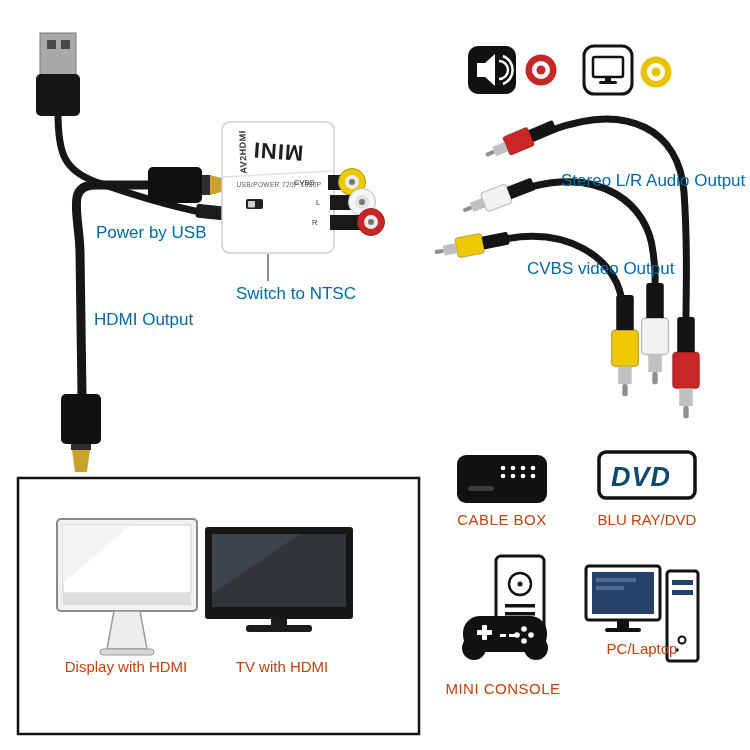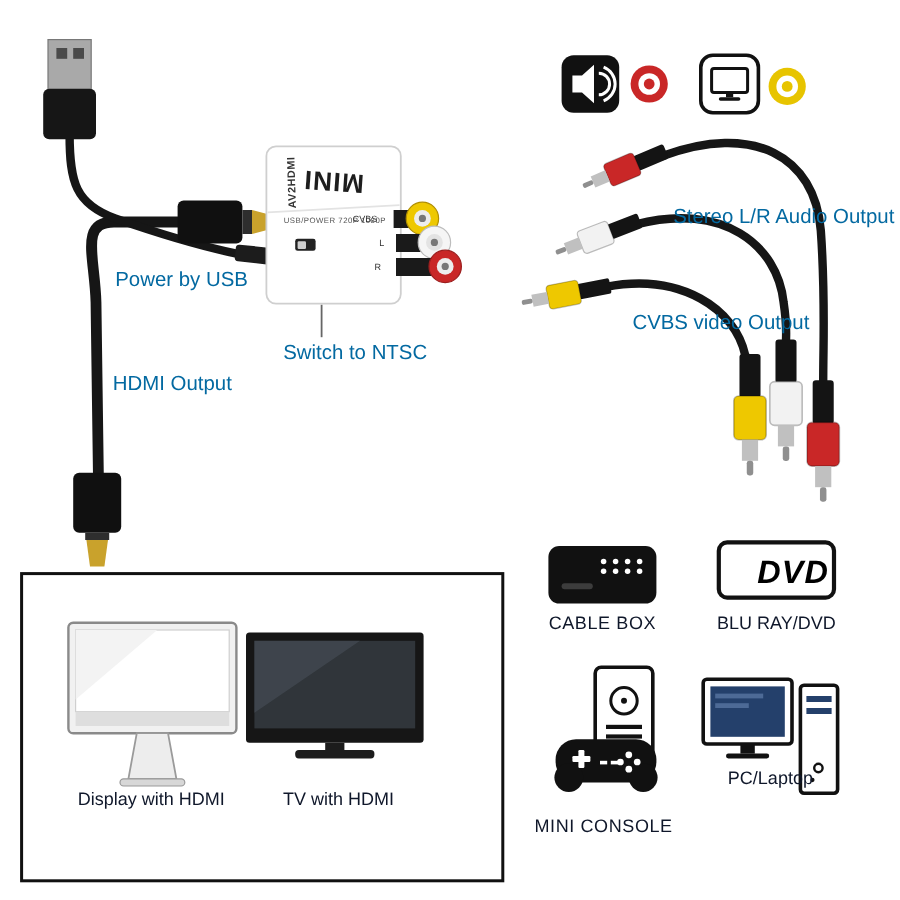--- a/index.html
+++ b/index.html
@@ -1,33 +1,33 @@
 <!DOCTYPE html>
 <html><head>
 <meta charset="utf-8">
 <style>
   * { margin:0; padding:0; box-sizing:border-box; }
   html,body { background:#ffffff; }
   body { font-family:"Liberation Sans", sans-serif; color:#1a1a1a; }
   .canvas { position:relative; width:750px; height:750px; background:#fff; overflow:hidden; }
   .canvas > svg { position:absolute; left:0; top:0; }
   .lbl { position:absolute; font-size:17px; white-space:nowrap; color:#0369a1; }
-  .lbl-sm { position:absolute; font-size:15px; text-align:center; color:#0f172a; white-space:nowrap; }
+  .lbl-sm { position:absolute; font-size:15px; text-align:center; color:#c2410c; white-space:nowrap; }
   .mini-brand { position:absolute; left:236px; top:130px; width:84px; height:42px;
     display:flex; align-items:center; justify-content:center; font-size:22px; font-weight:bold;
     letter-spacing:1px; transform:rotate(184deg); color:#1d1d1d; }
   .model-txt { position:absolute; left:212px; top:146px; width:62px; height:12px;
     display:flex; align-items:center; justify-content:center; font-size:9px; font-weight:bold;
     letter-spacing:.5px; transform:rotate(-92deg); color:#333; white-space:nowrap; }
   .front-txt { position:absolute; left:226px; top:181px; width:106px; font-size:6.5px;
     color:#555; text-align:center; letter-spacing:.4px; white-space:nowrap; }
   .port-lbl { position:absolute; font-size:7.5px; font-weight:normal; color:#333; }
   .dvd-logo { position:absolute; left:599px; top:456px; width:84px; height:42px;
     display:flex; align-items:center; justify-content:center; font-size:27px; font-weight:bold;
-    font-style:italic; letter-spacing:1px; color:#000000;margin-left:20px; }
+    font-style:italic; letter-spacing:1px; color:#0c4a6e; }
 </style>
 </head>
 <body>
 
 <div class="canvas">
 
   <svg width="750" height="750" viewBox="0 0 750 750">
     <defs>
       <g id="rca">
         <rect x="-26" y="-6.5" width="27" height="13" rx="2" fill="#141414"></rect>

